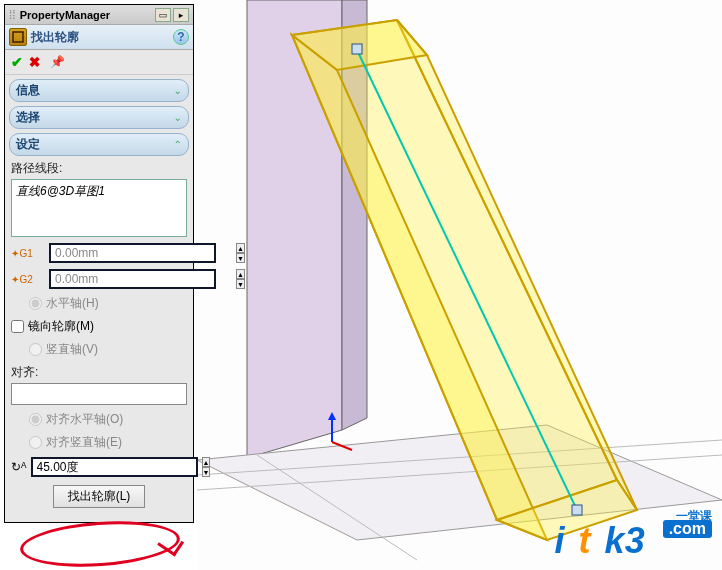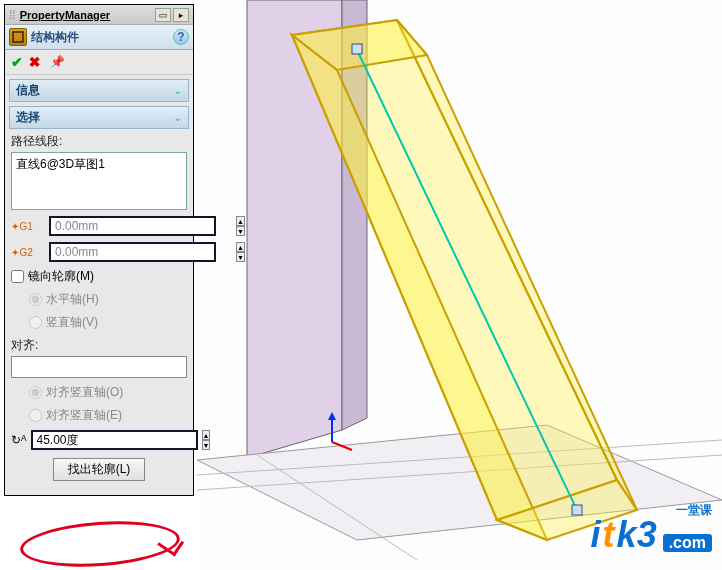--- a/index.html
+++ b/index.html
@@ -1,44 +1,44 @@
 <!DOCTYPE html>
 <html><head>
 <meta charset="utf-8">
 <style>
 * { box-sizing: border-box; margin: 0; padding: 0; font-family: "Microsoft YaHei", Arial, sans-serif; font-size: 12px; }
 body { width: 722px; height: 570px; background: #fff; position: relative; overflow: hidden; }
 
 .panel { position: absolute; left: 4px; top: 4px; width: 190px; border: 1px solid #000; background: #e8e8e8; }
 
 .pm-header { display: flex; align-items: center; background: linear-gradient(#dedede,#cacaca); border-bottom: 1px solid #aaa; padding: 2px 4px; height: 20px; }
-.pm-title { font-weight: bold; margin-left: 4px; flex: 1; font-size: 11px; text-decoration: underline; }
+.pm-title { font-weight: bold; margin-left: 4px; flex: 1; font-size: 11px; }
 .pm-right-icons { display: flex; gap: 2px; }
 .mini-btn { width: 16px; height: 14px; background: #e8e3d5; border: 1px solid #8a8; font-size: 9px; display:flex; align-items:center; justify-content:center; cursor:pointer; }
 
 .feature-row { display:flex; align-items:center; padding: 3px 4px; background: linear-gradient(#e6f0f8,#d0e0ee); border-bottom:1px solid #aaa; }
 .feature-icon { width:18px; height:18px; background:linear-gradient(#d4a020,#b88010); border:1px solid #806000; border-radius:2px; margin-right:4px; display:flex;align-items:center;justify-content:center; }
 .feature-name { font-weight:bold; color:#2a5080; flex:1; }
 .help-icon { width:16px;height:16px;border-radius:50%;background:linear-gradient(#cde6ff,#9dc4ee);border:1px solid #5c8;display:flex;align-items:center;justify-content:center;color:#35689d;font-weight:bold;cursor:pointer; }
 
 .action-row { display:flex; align-items:center; gap:6px; padding:4px 6px; background:#e8e8e8; border-bottom:1px solid #ccc; }
 .ok-icon { color:#0a0; font-size:14px; font-weight:bold; cursor:pointer; }
 .cancel-icon { color:#d00; font-size:14px; font-weight:bold; cursor:pointer; }
 .pin-icon { color:#666; font-size:12px; cursor:pointer; margin-left:4px; }
 
-.section-head { display:flex; align-items:center; background:linear-gradient(#e0eef8,#c4d8e8); border:1px solid #97b2ce; border-radius:0; padding:2px 6px; margin:4px 4px 0 4px; cursor:pointer; }
+.section-head { display:flex; align-items:center; background:linear-gradient(#e0eef8,#c4d8e8); border:1px solid #97b2ce; border-radius:10px; padding:2px 6px; margin:4px 4px 0 4px; cursor:pointer; }
 .section-head .chev { color:#4a6; font-size:10px; }
 .section-head span.title { flex:1; font-weight:bold; color:#1a4570; }
 
 .section-body { padding:4px 6px; }
 
 .lbl { color:#222; margin-bottom:2px; display:block; }
 
 .listbox { width:100%; height:58px; background:#fff; border:1px solid #7a9; font-size:12px; padding:2px; overflow:auto; }
-.listitem { padding:1px 2px; }
+.listitem { padding:1px 2px;font-style:italic; }
 
 .num-row { display:flex; align-items:center; gap:20px; margin-top:6px; }
 .num-icon { font-size:10px; color:#c60; width:18px; text-align:center; }
 .num-input { flex:1; height:20px; border:2px solid #0f172a; background:#fff; padding:0 4px; color:#888; }
 .spin { width:14px; display:flex; flex-direction:column; }
 .spin button { height:10px; font-size:7px; line-height:7px; border:1px solid #888; background:#eee; cursor:pointer; padding:0; }
 
 .chk-row { display:flex; align-items:center; gap:4px; margin-top:6px; }
 .chk-row input[type=checkbox], .chk-row input[type=radio] { cursor:pointer; }
 .sub { margin-left:18px; }
@@ -48,21 +48,21 @@
 .angle-row { display:flex; align-items:center; gap:4px; margin-top:6px; }
 .angle-icon { font-size:12px; width:18px; text-align:center; }
 
 .find-btn { display:block; margin:8px auto 10px auto; padding:2px 14px; background:linear-gradient(#f8f8f8,#e0e0e0); border:1px solid #888; border-radius:0; cursor:pointer; }
 
 .red-circle { position:absolute; left:20px; top:522px; width:160px; height:44px; border:3px solid #e00020; border-radius:50%; pointer-events:none; transform:rotate(-4deg); }
 .red-circle::after { content:""; position:absolute; right:-4px; bottom:6px; width:18px; height:14px; border-bottom:3px solid #e00020; border-right:3px solid #e00020; transform:rotate(38deg); }
 
 .viewport { position:absolute; left:197px; top:0; right:0; bottom:0; background:#fdfdfd; overflow:hidden; }
 
-.watermark { position:absolute; right:10px; bottom:14px; display:flex; align-items:flex-end; gap:2px; }
+.watermark { position:absolute; right:10px; bottom:8px; display:flex; align-items:flex-start; gap:14px; }
 .watermark .i { font-size:36px; font-weight:900; color:#0a70d0; font-style:italic; }
 .watermark .t { font-size:36px; font-weight:900; color:#ff9000; font-style:italic; }
 .watermark .k3 { font-size:36px; font-weight:900; color:#0a70d0; font-style:italic; }
 .watermark .com { font-size:16px; font-weight:900; color:#fff; background:#0a70d0; padding:0 6px; border-radius:3px; margin-left:4px; margin-bottom:4px; }
 .watermark .sub { position:absolute; right:0; top:-12px; font-size:12px; font-weight:bold; color:#0a70d0; }
 </style>
 </head>
 <body>
 
 <div class="viewport">
@@ -113,40 +113,44 @@
       <div class="mini-btn">▸</div>
     </div>
   </div>
 
   <div class="feature-row">
     <div class="feature-icon">
       <svg width="12" height="12">
           <rect x="1" y="1" width="10" height="10" fill="none" stroke="#402000" stroke-width="1.5"></rect>
         </svg>
     </div>
-    <span class="feature-name">结构构件</span>
+    <span class="feature-name">找出轮廓</span>
     <div class="help-icon">?</div>
   </div>
 
   <div class="action-row">
     <span class="ok-icon">✔</span>
     <span class="cancel-icon">✖</span>
     <span class="pin-icon">📌</span>
   </div>
 
   <div class="section-head">
     <span class="title">信息</span>
     <span class="chev">⌄</span>
   </div>
 
   <div class="section-head">
     <span class="title">选择</span>
     <span class="chev">⌄</span>
   </div>
 
+  <div class="section-head">
+    <span class="title">设定</span>
+    <span class="chev">⌃</span>
+  </div>
 
   <div class="section-body">
     <span class="lbl">路径线段:</span>
     <div class="listbox">
       <div class="listitem">直线6@3D草图1</div>
     </div>
 
     <div class="num-row">
       <span class="num-icon">✦G1</span>
       <input class="num-input" value="0.00mm" style="">
@@ -158,39 +162,39 @@
 
     <div class="num-row">
       <span class="num-icon">✦G2</span>
       <input class="num-input" value="0.00mm" style="">
       <div class="spin">
         <button>▲</button>
         <button>▼</button>
       </div>
     </div>
 
+    <div class="chk-row sub">
+      <input type="radio" name="mirroraxis" checked="" disabled="" style="">
+      <span style="color:#888;">水平轴(H)</span>
+    </div>
     <div class="chk-row">
       <input type="checkbox" style="">
       <span>镜向轮廓(M)</span>
     </div>
     <div class="chk-row sub">
-      <input type="radio" name="mirroraxis" checked="" disabled="" style="">
-      <span style="color:#888;">水平轴(H)</span>
-    </div>
-    <div class="chk-row sub">
       <input type="radio" name="mirroraxis" disabled="" style="">
       <span style="color:#888;">竖直轴(V)</span>
     </div>
 
     <span class="lbl" style="margin-top:6px;">对齐:</span>
     <div class="align-box"></div>
 
     <div class="chk-row sub">
       <input type="radio" name="alignaxis" checked="" disabled="" style="">
-      <span style="color:#888;">对齐竖直轴(O)</span>
+      <span style="color:#888;">对齐水平轴(O)</span>
     </div>
     <div class="chk-row sub">
       <input type="radio" name="alignaxis" disabled="" style="">
       <span style="color:#888;">对齐竖直轴(E)</span>
     </div>
 
     <div class="angle-row">
       <span class="angle-icon">↻ᴬ</span>
       <input class="num-input" style="color: rgb(0, 0, 0);" value="45.00度">
       <div class="spin">

